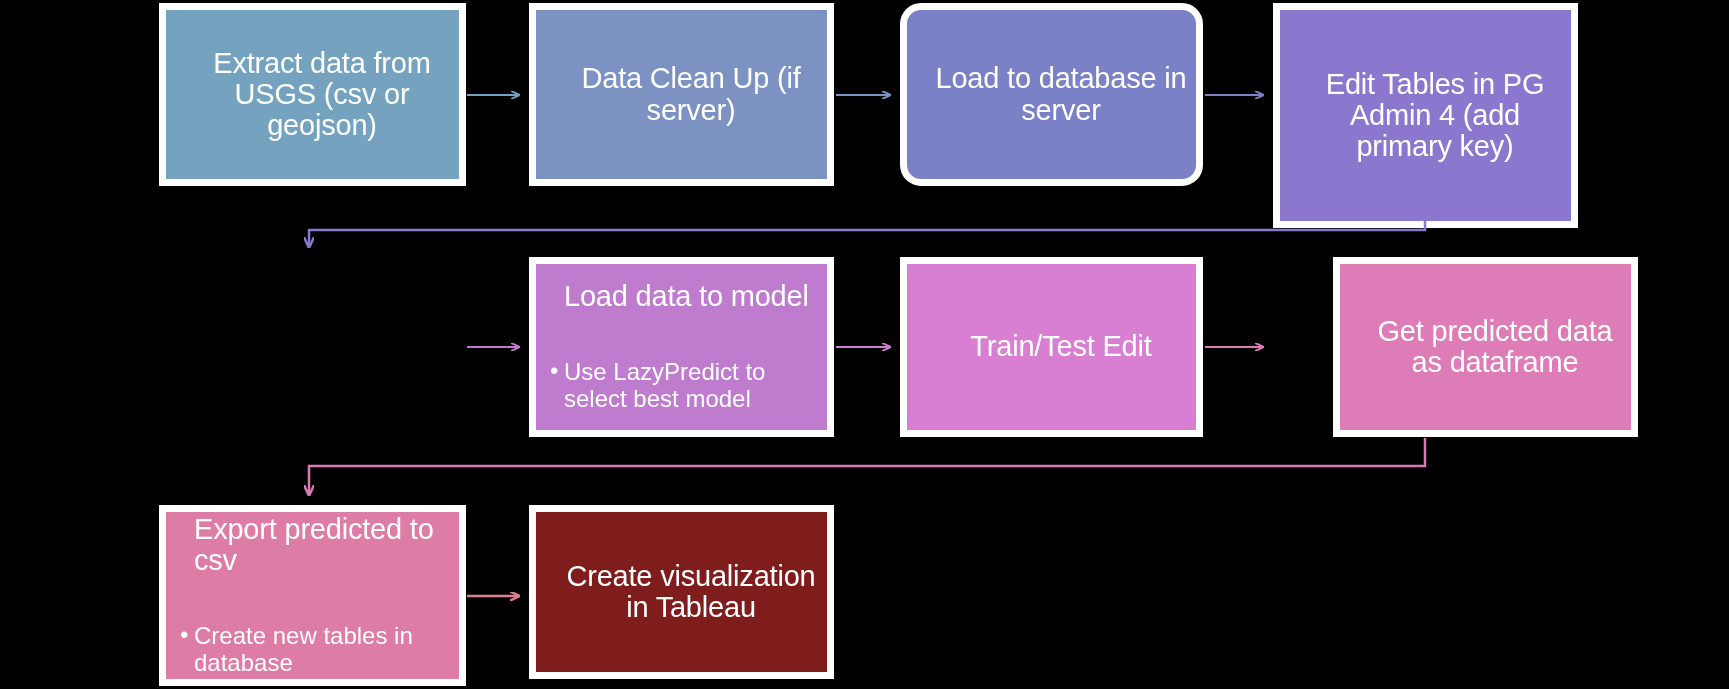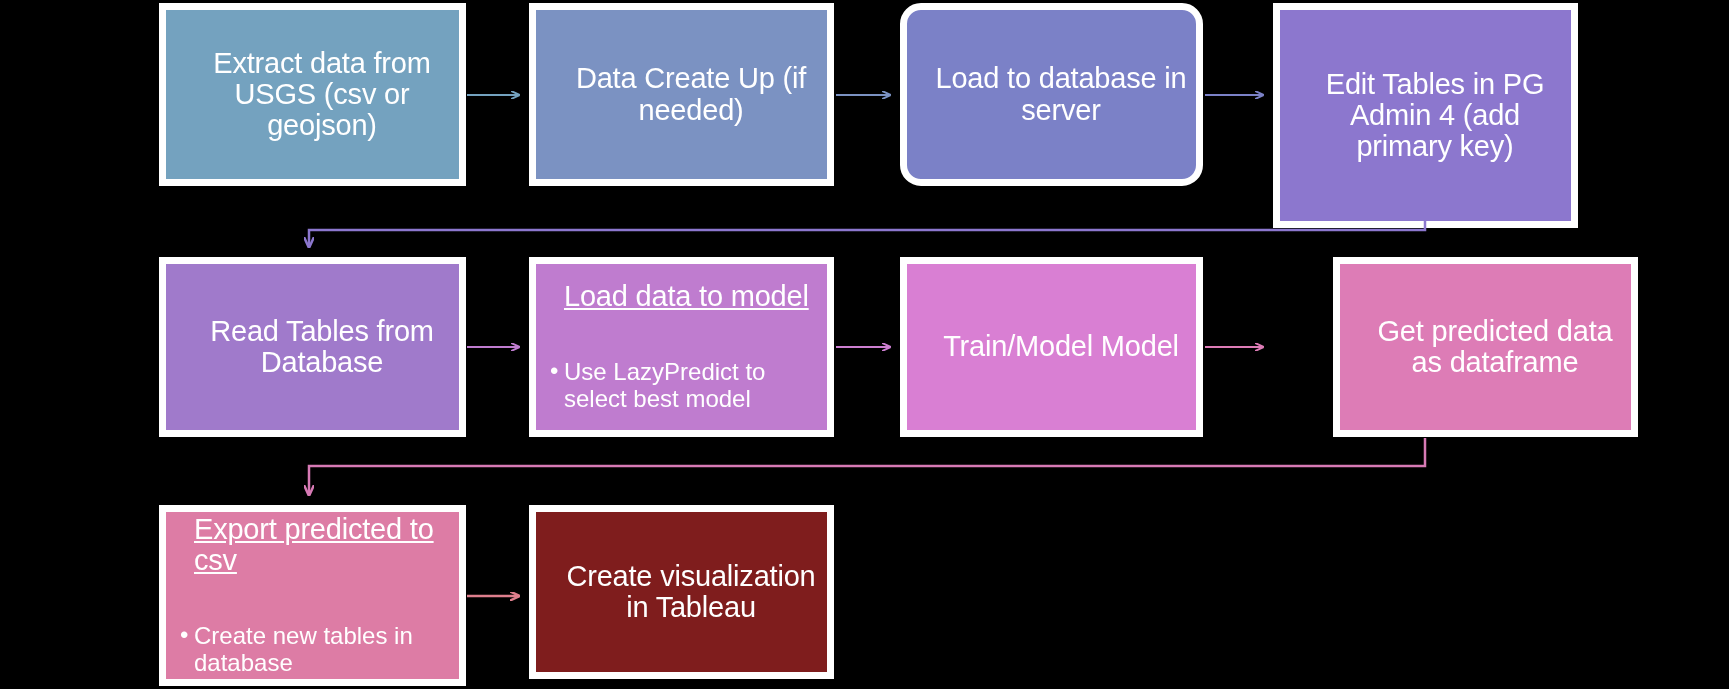--- a/index.html
+++ b/index.html
@@ -34,21 +34,20 @@
     line-height: 1.07;
     padding: 0 9px;
     letter-spacing: -0.2px;
     margin-left: 19px;
   }
   .node.center .title {
     text-align: center;
   }
   .node.left .title {
     text-align: left;
-    text-decoration: underline;
   }
   .bullets {
     list-style: none;
     margin: 6px 0 0 0;
     padding: 0 9px 0 14px;
   }
   .bullets li {
     font-size: 24px;
     line-height: 1.12;
     position: relative;
@@ -71,44 +70,41 @@
 </head>
 <body>
 
 <div id="canvas">
 
   <div class="node center" style="left: 159px; top: 3px; width: 307px; height: 183px; background: rgb(116, 162, 191);">
     <div class="title">Extract data from USGS (csv or geojson)</div>
   </div>
 
   <div class="node center" style="left: 529px; top: 3px; width: 305px; height: 183px; background: rgb(123, 146, 194);">
-    <div class="title">Data Create Up (if needed)</div>
+    <div class="title">Data Clean Up (if server)</div>
   </div>
 
   <div class="node center" style="left: 900px; top: 3px; width: 303px; height: 183px; background: rgb(123, 129, 199); border-radius: 21px;">
     <div class="title">Load to database in server</div>
   </div>
 
   <div class="node center" style="left: 1273px; top: 3px; width: 305px; height: 225px; background: rgb(140, 119, 206);">
     <div class="title">Edit Tables in PG Admin 4 (add primary key)</div>
   </div>
 
-  <div class="node center" style="left: 159px; top: 257px; width: 307px; height: 180px; background: rgb(160, 122, 203);">
-    <div class="title">Read Tables from Database</div>
-  </div>
 
   <div class="node left" style="left: 529px; top: 257px; width: 305px; height: 180px; background: rgb(191, 124, 207);">
     <div class="title">Load data to model</div>
     <ul class="bullets">
       <li>Use LazyPredict to select best model</li>
     </ul>
   </div>
 
   <div class="node center" style="left: 900px; top: 257px; width: 303px; height: 180px; background: rgb(217, 127, 211);">
-    <div class="title">Train/Model Model</div>
+    <div class="title">Train/Test Edit</div>
   </div>
 
   <div class="node center" style="left: 1333px; top: 257px; width: 305px; height: 180px; background: rgb(221, 124, 182);">
     <div class="title">Get predicted data as dataframe</div>
   </div>
 
   <div class="node left" style="left: 159px; top: 505px; width: 307px; height: 181px; background: rgb(221, 124, 165);">
     <div class="title">Export predicted to csv</div>
     <ul class="bullets">
       <li>Create new tables in database</li>

